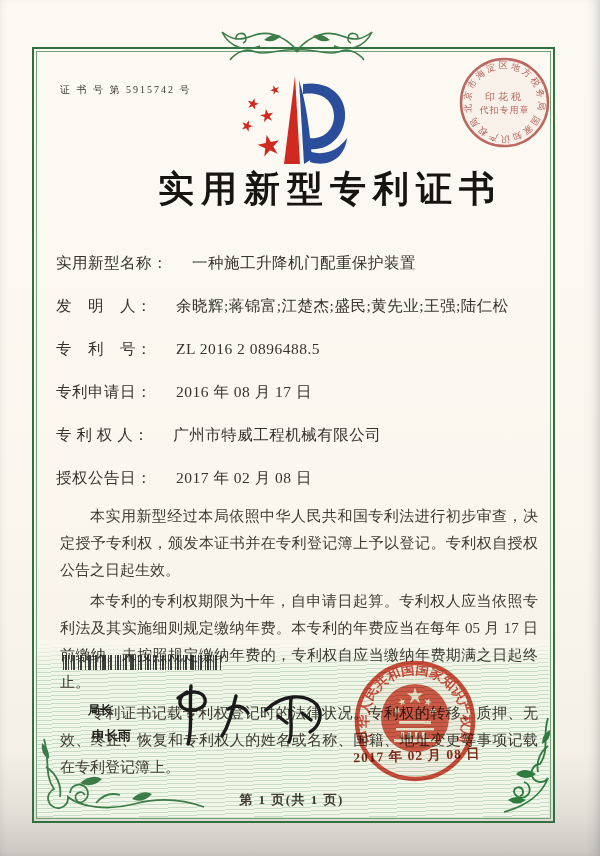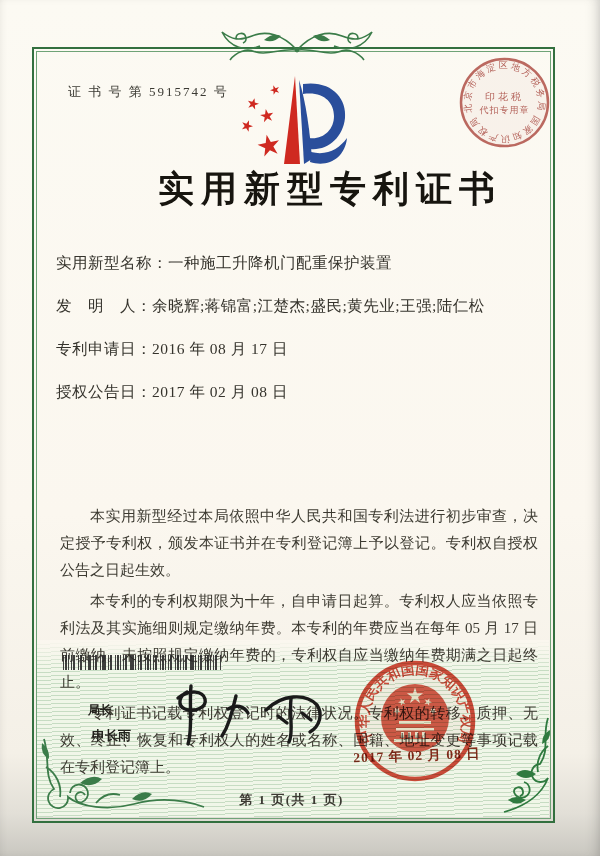--- a/index.html
+++ b/index.html
@@ -11,26 +11,26 @@
   }
   .frame{position:absolute;left:32px;top:47px;width:519px;height:772px;border:2px solid #33703f;}
   .frame::after{content:"";position:absolute;inset:2px;border:1px solid #6fa377;}
   .guilloche{
     position:absolute;left:36px;top:640px;width:513px;height:177px;
     background-color:#f0f6e8;
     background-image:repeating-linear-gradient(178deg, rgba(110,165,115,.32) 0 1px, rgba(255,255,255,0) 1px 4px);
   }
   .guilloche::before{content:"";position:absolute;left:0;top:0;right:0;height:30px;
     background:linear-gradient(180deg,#fbf7ef 0%,rgba(251,247,239,0) 100%);}
-  .cert-no{position:absolute;left:68px;top:83px;font-size:13px;letter-spacing:2px;color:#3b3a33;}
+  .cert-no{position:absolute;left:60px;top:83px;font-size:10px;letter-spacing:2px;color:#3b3a33;}
   .title{position:absolute;left:32px;top:165px;width:596px;text-align:center;
     font-size:36px;font-weight:700;letter-spacing:7px;color:#17150f;}
   .fields{position:absolute;left:56px;top:254px;width:470px;display:flex;flex-direction:column;gap:25px;}
   .frow{font-size:15.5px;line-height:18px;letter-spacing:.5px;color:#35332c;white-space:nowrap;}
-  .frow .lab{margin-right:0;}
+  .frow .lab{margin-right:24px;}
   .paras{position:absolute;left:56px;top:499px;width:486px;font-size:15px;line-height:27px;
     text-align:justify;color:#3c3a31;}
   .paras p{margin:4px;text-indent:2em;}
   .barcode{position:absolute;left:63px;top:655px;width:158px;height:15px;opacity:.88;
     background:repeating-linear-gradient(90deg,#262626 0 1px,transparent 1px 2px,#262626 2px 4px,
       transparent 4px 5px,#262626 5px 5.5px,transparent 5.5px 7.5px);}
   .signer-title{position:absolute;left:88px;top:702px;font-size:12px;font-weight:600;
     font-family:Liberation Mono, monospace;color:#22211c;}
   .signer-name{position:absolute;left:92px;top:727px;font-size:13px;font-weight:600;
     font-family:"Liberation Sans","DejaVu Sans",sans-serif;color:#22211c;}
@@ -130,21 +130,23 @@
     </text>
     <text x="48.5" y="46" font-size="10" letter-spacing="3" text-anchor="middle" fill="#a8453e">印花税</text>
     <text x="48.5" y="59" font-size="9" letter-spacing="1" text-anchor="middle" fill="#a8453e">代扣专用章</text>
   </svg>
 
   <div class="title">实用新型专利证书</div>
 
   <div class="fields">
     <div class="frow"><span class="lab">实用新型名称：</span><span>一种施工升降机门配重保护装置</span></div>
     <div class="frow"><span class="lab">发　明　人：</span><span>余晓辉;蒋锦富;江楚杰;盛民;黄先业;王强;陆仁松</span></div>
+    <div class="frow"><span class="lab">专　利　号：</span><span>ZL 2016 2 0896488.5</span></div>
     <div class="frow"><span class="lab">专利申请日：</span><span>2016 年 08 月 17 日</span></div>
+    <div class="frow"><span class="lab">专 利 权 人：</span><span>广州市特威工程机械有限公司</span></div>
     <div class="frow"><span class="lab">授权公告日：</span><span>2017 年 02 月 08 日</span></div>
   </div>
 
   <div class="paras">
     <p>本实用新型经过本局依照中华人民共和国专利法进行初步审查，决定授予专利权，颁发本证书并在专利登记簿上予以登记。专利权自授权公告之日起生效。</p>
     <p>本专利的专利权期限为十年，自申请日起算。专利权人应当依照专利法及其实施细则规定缴纳年费。本专利的年费应当在每年 05 月 17 日前缴纳。未按照规定缴纳年费的，专利权自应当缴纳年费期满之日起终止。</p>
     <p>专利证书记载专利权登记时的法律状况。专利权的转移、质押、无效、终止、恢复和专利权人的姓名或名称、国籍、地址变更等事项记载在专利登记簿上。</p>
   </div>
 
   <div class="barcode"></div>

